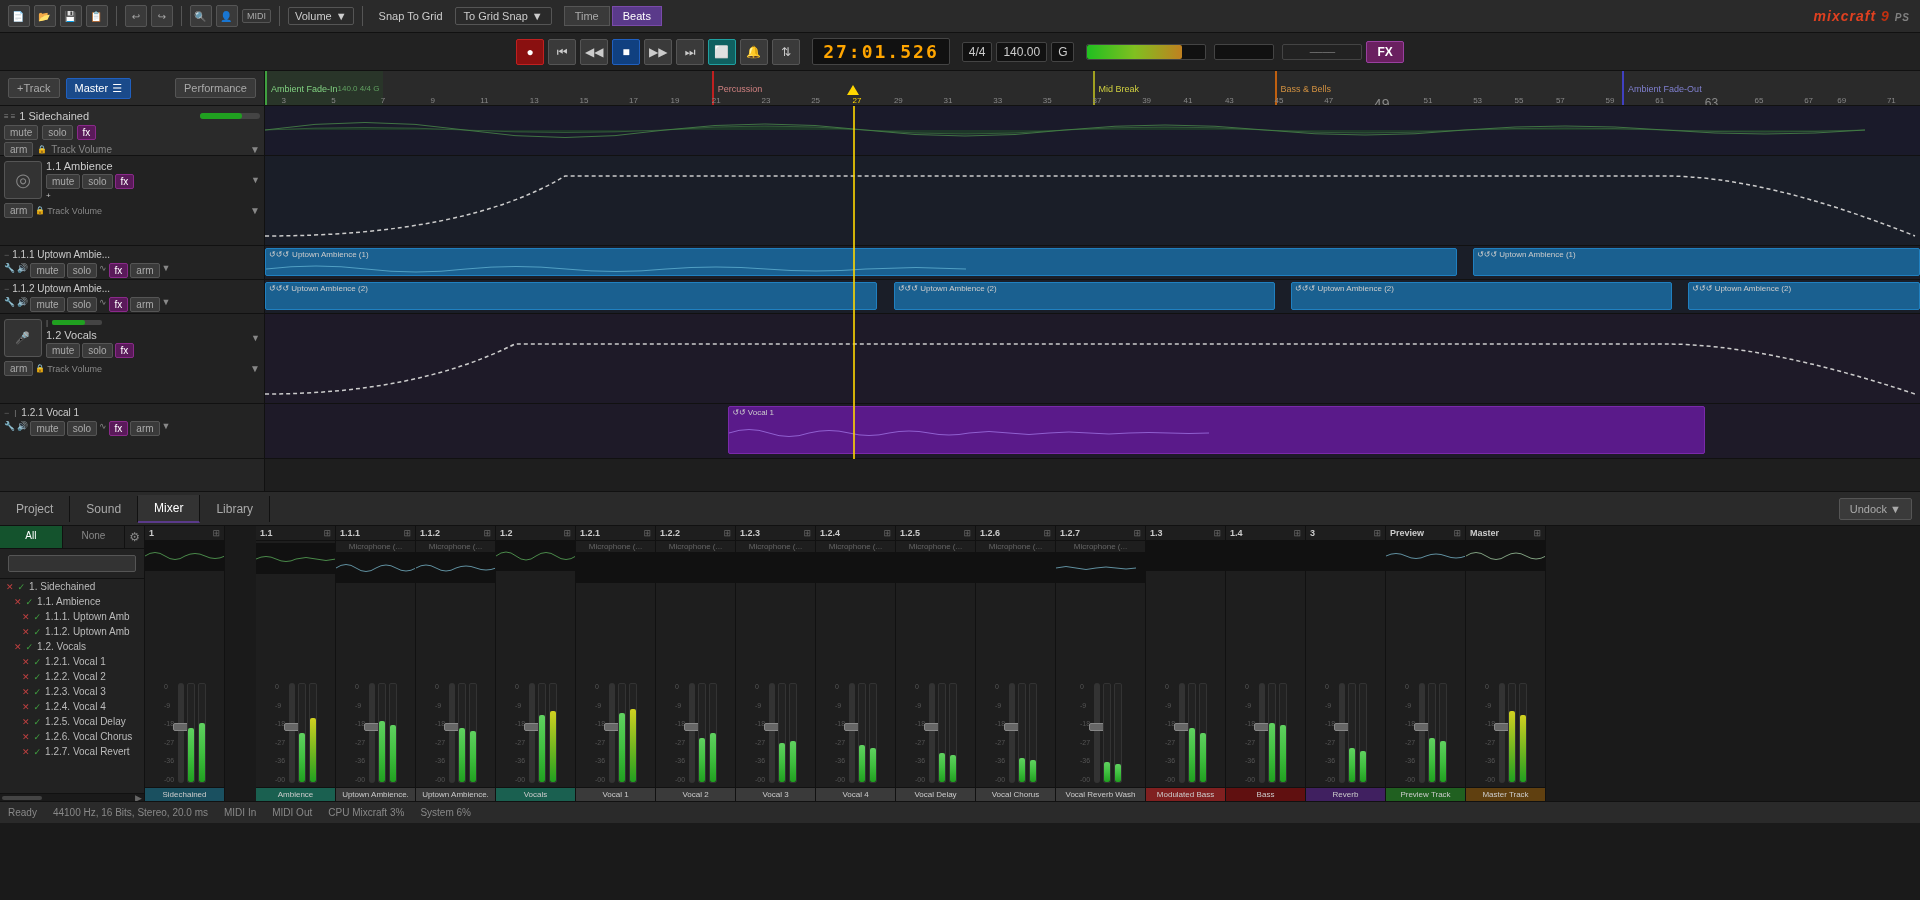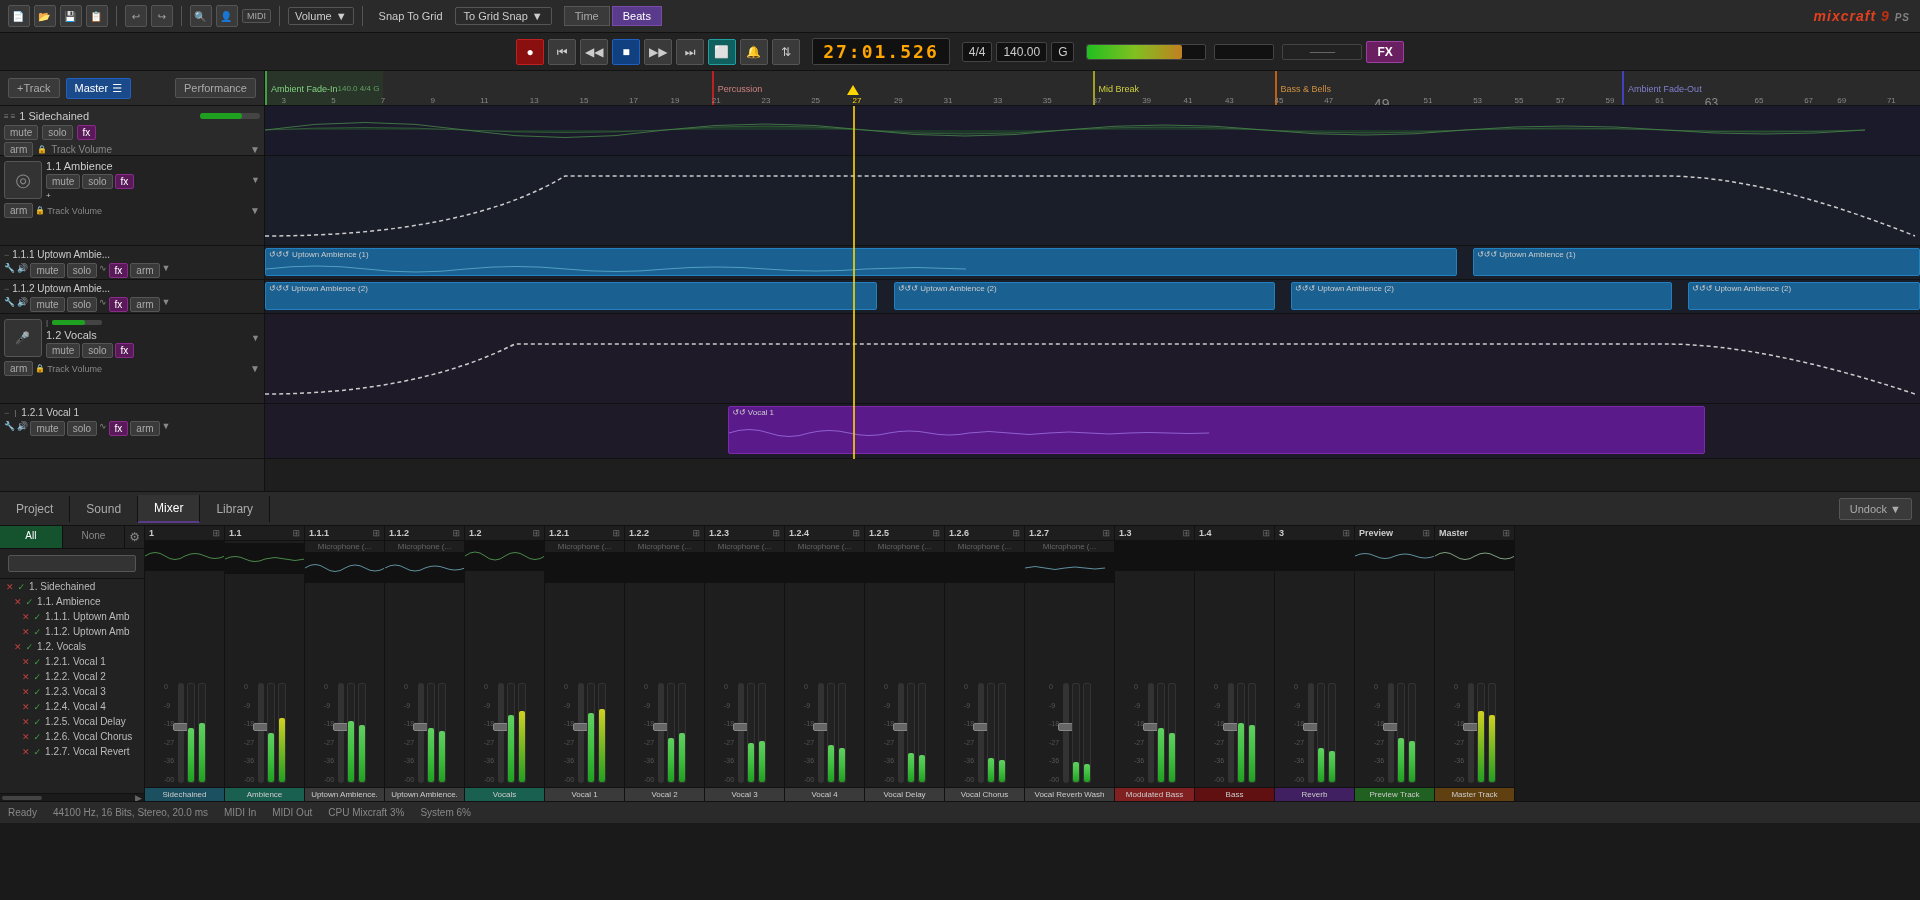--- a/index.html
+++ b/index.html
@@ -1014,21 +1014,21 @@
         <div class="meter-bar">
           <div class="meter-fill green" style="height:55%;"></div>
         </div>
         <div class="meter-bar">
           <div class="meter-fill green" style="height:60%;"></div>
         </div>
       </div>
       <div class="ch-label-bar cyan">Sidechained</div>
     </div>
 
-    <div class="mixer-channel" style="width:70px;">
+    <div class="mixer-channel" style="width:70px;margin-left:31px;">
       <div class="ch-header">
         <span class="ch-num">1.1</span>
         <span class="ch-expand">⊞</span>
       </div>
       <div class="ch-io"></div>
       <div class="ch-waveform">
         <svg width="100%" height="30">
           <path d="M0,15 Q10,10 20,15 Q30,20 40,15 Q50,12 60,15 Q70,18 80,15" stroke="#4a8a4a" fill="none" stroke-width="1"></path>
         </svg>
       </div>

